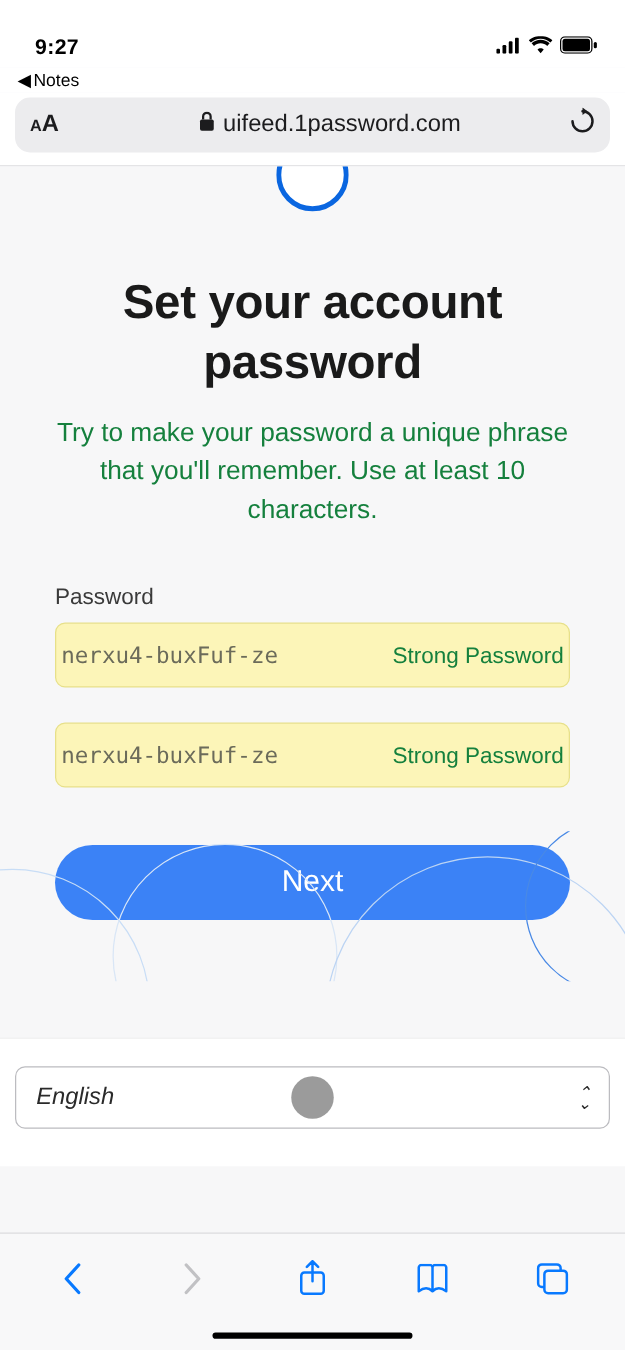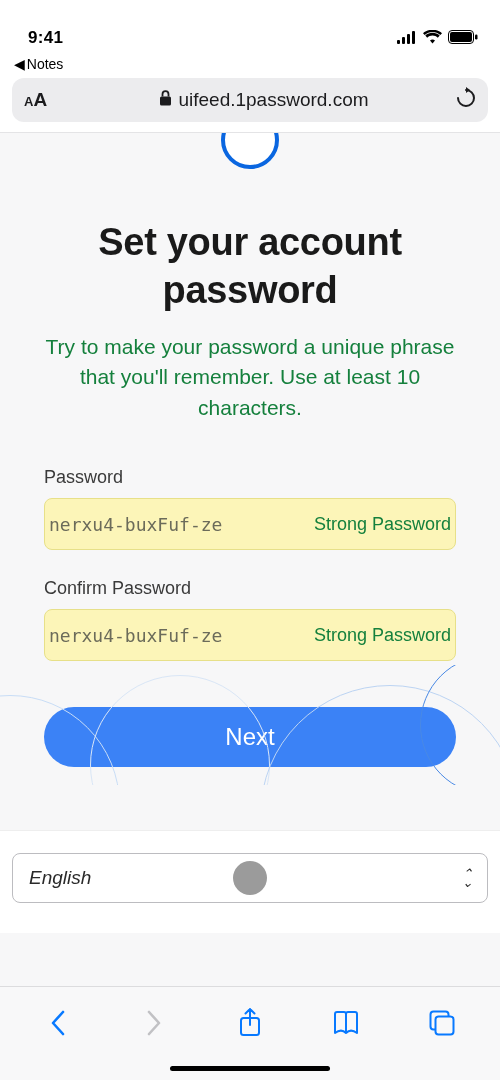--- a/index.html
+++ b/index.html
@@ -273,21 +273,21 @@
   width: 160px;
   height: 5px;
   background: #000;
   border-radius: 3px;
 }
 </style>
 </head>
 <body>
 
 <div class="status-bar">
-  <div class="status-time">9:41</div>
+  <div class="status-time">9:27</div>
   <div class="status-icons">
     <span>
       <svg width="20" height="13" viewBox="0 0 20 13">
           <rect x="0" y="9" width="3" height="4" rx="1" fill="#000"></rect>
           <rect x="5" y="6" width="3" height="7" rx="1" fill="#000"></rect>
           <rect x="10" y="3" width="3" height="10" rx="1" fill="#000"></rect>
           <rect x="15" y="0" width="3" height="13" rx="1" fill="#000"></rect>
         </svg>
     </span>
     <span>
@@ -345,21 +345,20 @@
 
     <div class="field-group">
       <div class="field-label">Password</div>
       <div class="password-input">
         <span class="pw-value">nerxu4-buxFuf-ze</span>
         <span class="pw-strength">Strong Password</span>
       </div>
     </div>
 
     <div class="field-group">
-      <div class="field-label">Confirm Password</div>
       <div class="password-input">
         <span class="pw-value">nerxu4-buxFuf-ze</span>
         <span class="pw-strength">Strong Password</span>
       </div>
     </div>
 
     <button class="next-btn">Next</button>
   </div>
 
   <div class="clouds">

